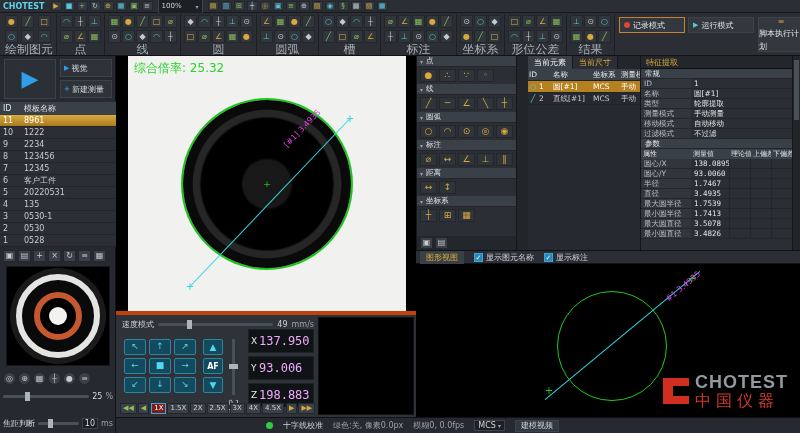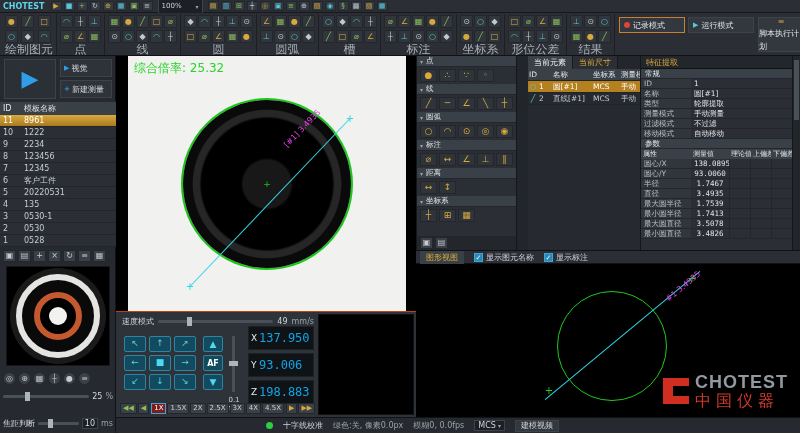--- a/index.html
+++ b/index.html
@@ -72,34 +72,34 @@
     background:radial-gradient(circle,#181818 0 20%,#000 22% 55%,#262626 57% 62%,#0a0a0a 63% 80%,#303030 81% 85%,#0d0d0d 86% 100%);
     box-shadow:0 0 0 2px #17c917}
   .center-cross{position:absolute;left:139px;top:128px;transform:translate(-50%,-50%);color:#17c917;font-size:9px}
   .cyan-line{position:absolute;left:26px;top:146px;width:232px;height:0;border-top:1px solid #2fd7e8;transform:rotate(-46.4deg)}
   .end-cross{position:absolute;color:#2fd7e8;font-size:10px;transform:translate(-50%,-50%)}
   .e1{left:62px;top:230px}.e2{left:222px;top:62px}
   .anno{position:absolute;left:150px;top:68px;color:#e345e3;font-size:8px;transform:rotate(-46deg);white-space:nowrap}
   .mag-label{position:absolute;left:6px;top:4px;color:#27d427;font-size:12px;white-space:nowrap}
 
   
-  .ctrl{position:absolute;left:116px;top:311px;width:300px;height:106px;background:#2e333a;border-top:1px solid #c2410c}
+  .ctrl{position:absolute;left:116px;top:311px;width:300px;height:106px;background:#2e333a;border-top:4px solid #c2410c}
   .speed-row{position:absolute;left:6px;top:4px;width:192px;display:flex;align-items:center;gap:4px;font-size:8px;color:#cfd3d8}
   .jog-grid{position:absolute;left:8px;top:24px;display:grid;grid-template-columns:repeat(3,22px);grid-auto-rows:16px;gap:3px}
   .jog-btn{display:inline-block;width:22px;height:16px;background:#134a5e;border:1px solid #2d84a3;color:#4fd8f2;font-size:9px;line-height:13px;text-align:center;border-radius:2px}
   .af-col{position:absolute;left:87px;top:24px;display:flex;flex-direction:column;gap:3px}
   .af-col .jog-btn{width:20px}
   .jog-btn.af{color:#fff;font-size:8px;font-weight:bold}
   .vslider{position:absolute;left:116px;top:24px;width:3px;height:56px;background:#4a5058}
   .vthumb{position:absolute;left:-3px;top:45%;width:9px;height:5px;background:#aeb4bc}
   .vs-caption{position:absolute;left:104px;top:84px;width:28px;font-size:7px;color:#cfd3d8;text-align:center;line-height:8px}
   .coords{position:absolute;left:132px;top:14px;width:66px}
   .coord-row{display:flex;align-items:center;height:24px;margin-bottom:3px;background:#101316;border:1px solid #1c2128}
   .coord-label{width:10px;font-size:9px;color:#e8eaec;padding-left:2px}
-  .coord-value{flex:1;text-align:left;padding-right:18px;font-family:"DejaVu Sans Mono",monospace;font-size:12px;color:#0ea5e9;overflow:hidden}
+  .coord-value{flex:1;text-align:left;padding-right:18px;font-family:"DejaVu Sans Mono",monospace;font-size:12px;color:#f0abfc;overflow:hidden}
   .spd-row{position:absolute;left:4px;bottom:3px;display:flex;gap:2px}
   .spd-grp{display:flex;gap:1px}
   .spd-btn{display:inline-block;height:11px;padding:0 2px;background:#3a4047;border:1px solid #23272c;color:#cfd3d8;font-size:7px;line-height:9px}
   .spd-btn.active{background:#7f1d1d;color:#fff;border-color:#3fa5d5}
   .spd-btn.nav{color:#8fc05a}.spd-btn.nav2{color:#d8a93a}
   .aux-view{position:absolute;right:2px;top:2px;bottom:2px;width:96px;background:#000;border:1px solid #111}
 
   
   .statusbar{position:absolute;left:116px;right:0;bottom:0;height:16px;background:#262a30;border-top:1px solid #101215;display:flex;align-items:center;gap:10px;font-size:8px;color:#cfd3d8;padding-left:150px;overflow:hidden}
   .dot.green{width:7px;height:7px;background:#2ecc40}
@@ -129,21 +129,21 @@
   .ecell.a{width:14px}.ecell.b{width:40px}.ecell.c{width:28px}.ecell.d{flex:1}
   .ecell.ha{width:24px}.ecell.hb{width:40px}.ecell.hc{width:28px}.ecell.hd{flex:1}
 
   
   .props{position:absolute;left:640px;top:56px;width:152px;height:194px;background:#2b2f35;border-left:1px solid #14161a;overflow:hidden}
   .props-title{height:13px;background:#23272c;color:#d8a93a;font-size:8px;line-height:13px;padding:0 5px;border-bottom:1px solid #101215}
   .sec-bar{height:10px;background:#394047;color:#dfe3e7;font-size:7.5px;line-height:10px;padding:0 4px;border-bottom:1px solid #23272c}
   .prow{display:flex;height:10px;border-bottom:1px solid #23272c;font-size:7.5px;line-height:9px}
   .plabel{width:50px;background:#31363d;color:#b9bfc6;padding:0 3px;overflow:hidden;white-space:nowrap}
   .pvalue{flex:1;color:#dfe3e7;padding:0 3px;overflow:hidden;white-space:nowrap}
-  .pv2{flex:0 0 38px;text-align:center}
+  .pv2{flex:0 0 38px;text-align:left}
   .mono{font-family:"DejaVu Sans Mono",monospace}
   .pextra{flex:1;border-left:1px solid #23272c}
   .attr-head{display:flex;height:10px;background:#394047;font-size:7px;color:#dfe3e7;line-height:10px}
   .acell{overflow:hidden;white-space:nowrap;padding:0 2px}
   .a0{width:50px}.a1{width:38px}.a2{width:22px}.a3{width:20px}.a4{flex:1}
   .vscroll{position:absolute;left:792px;top:56px;width:8px;height:194px;background:#22262b;border-left:1px solid #14161a}
   .vthumb2{position:absolute;left:1px;top:4px;width:5px;height:60px;background:#4a5058}
 
   
   .graphics{position:absolute;left:416px;top:250px;width:384px;height:167px;background:#23272c;border-top:1px solid #101215}
@@ -677,26 +677,26 @@
         </div>
         <div class="prow">
           <span class="plabel">类型</span>
           <span class="pvalue">轮廓提取</span>
         </div>
         <div class="prow">
           <span class="plabel">测量模式</span>
           <span class="pvalue">手动测量</span>
         </div>
         <div class="prow">
+          <span class="plabel">移动模式</span>
+          <span class="pvalue">自动移动</span>
+        </div>
+        <div class="prow">
           <span class="plabel">过滤模式</span>
           <span class="pvalue">不过滤</span>
-        </div>
-        <div class="prow">
-          <span class="plabel">移动模式</span>
-          <span class="pvalue">自动移动</span>
         </div>
       </div>
     <div class="sec-bar">参数</div>
     <div id="attr-head" class="attr-head">
         <span class="acell a0">属性</span>
         <span class="acell a1">测量值</span>
         <span class="acell a2">理论值</span>
         <span class="acell a3">上偏差</span>
         <span class="acell a4">下偏差</span>
       </div>

